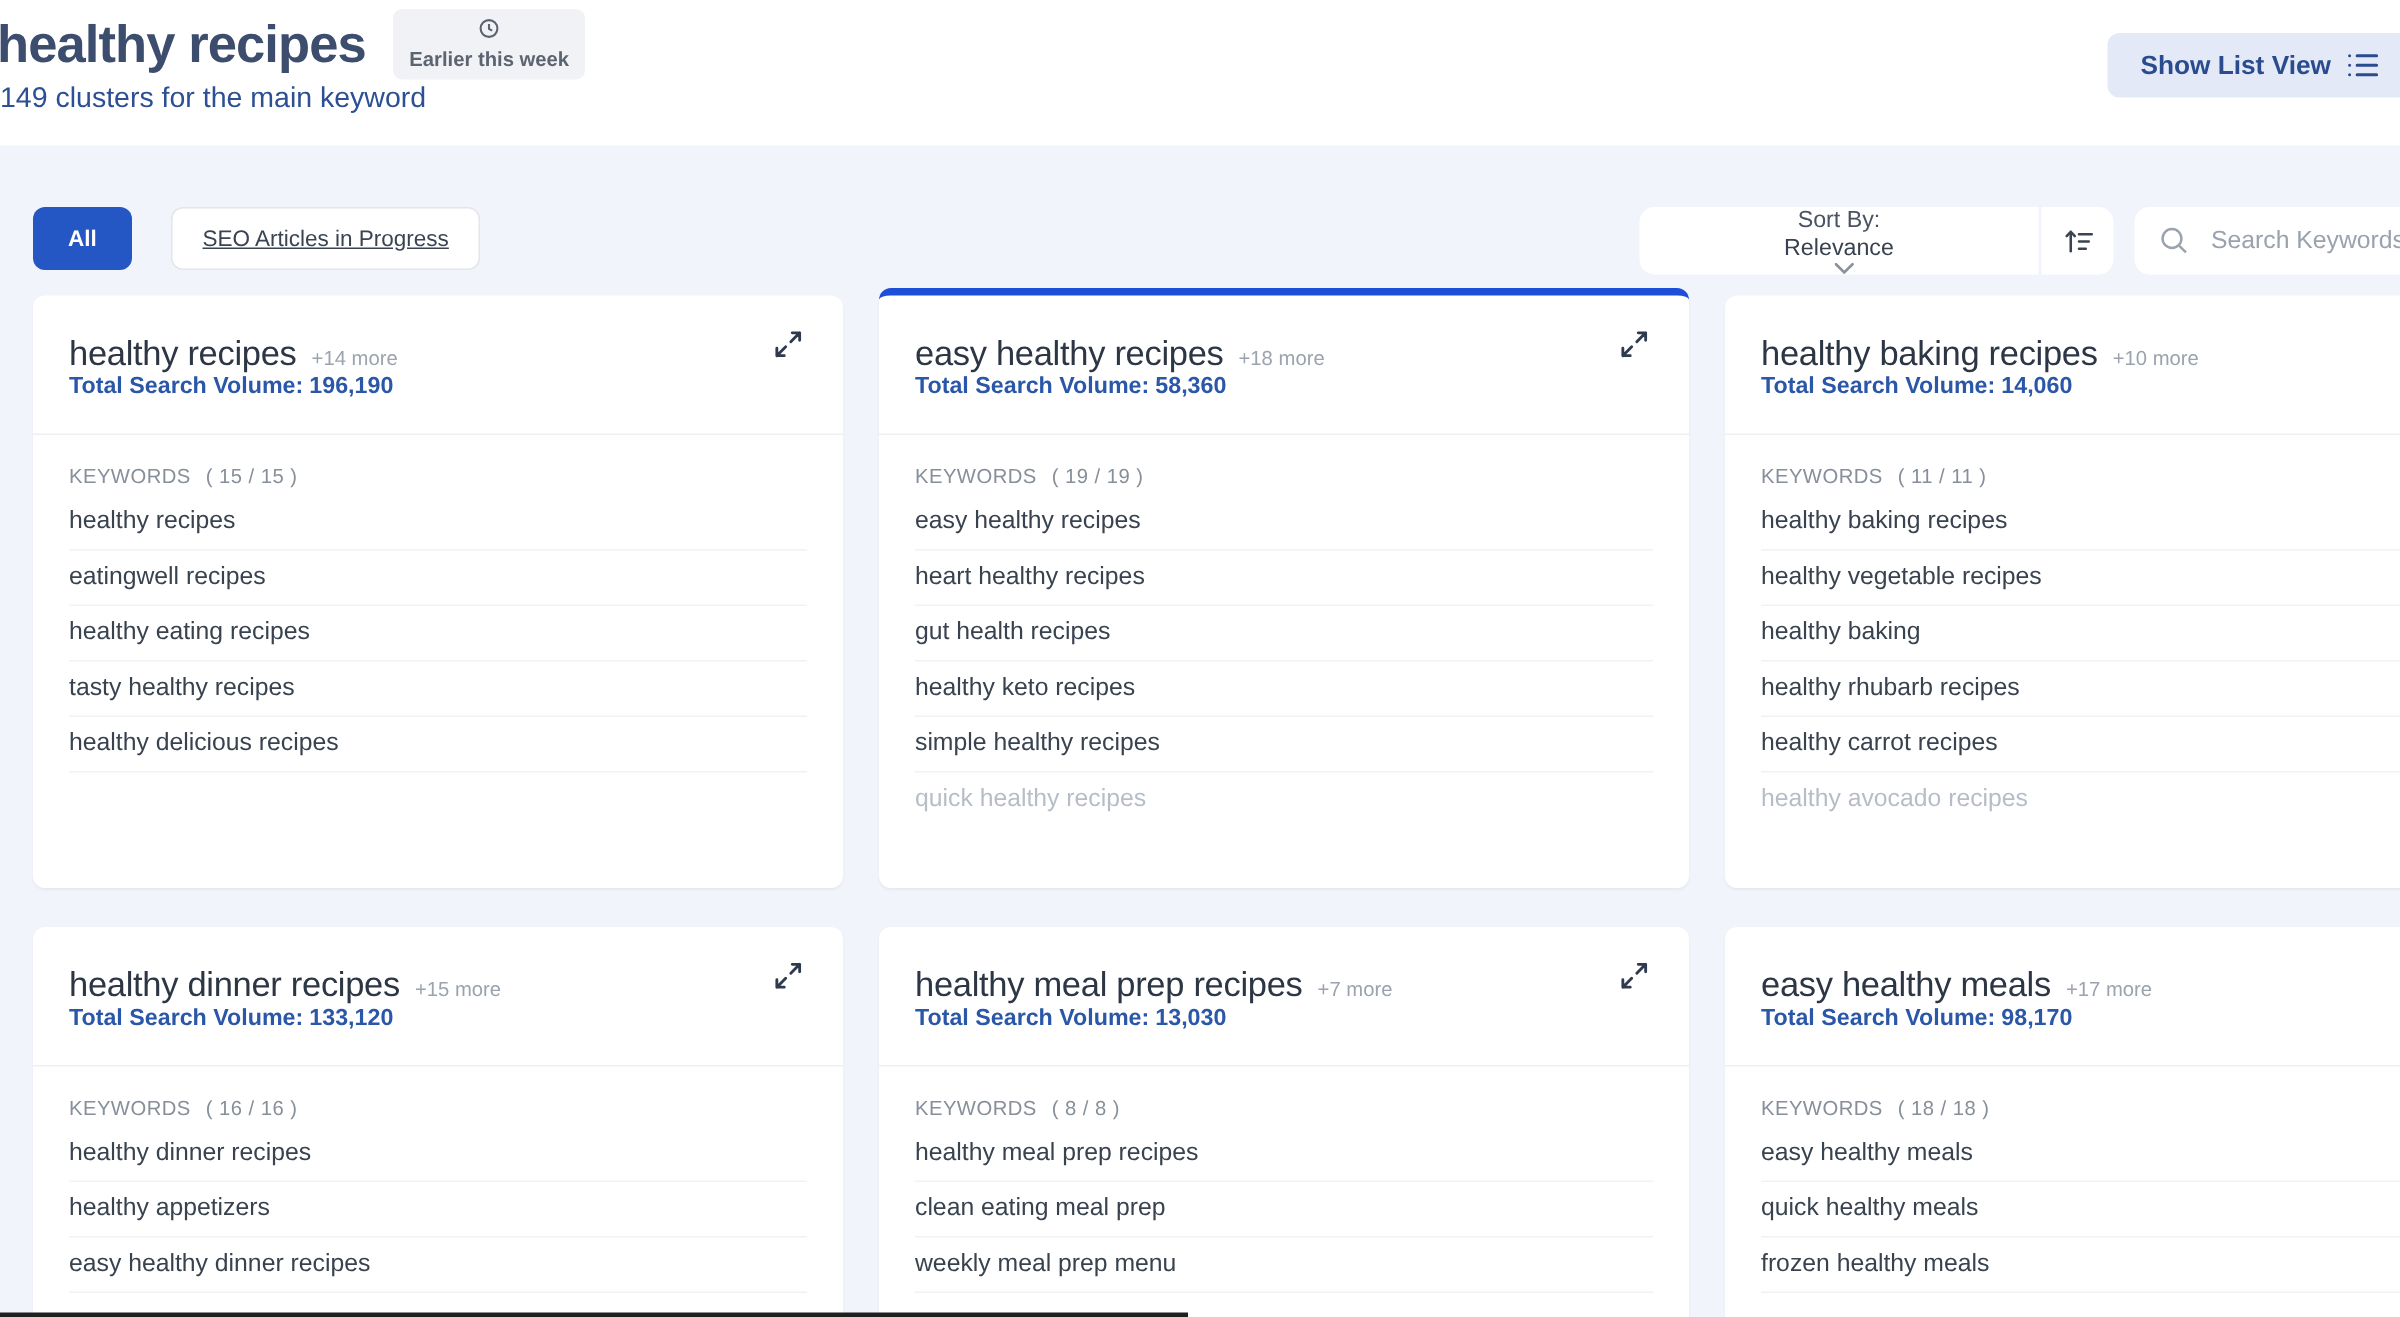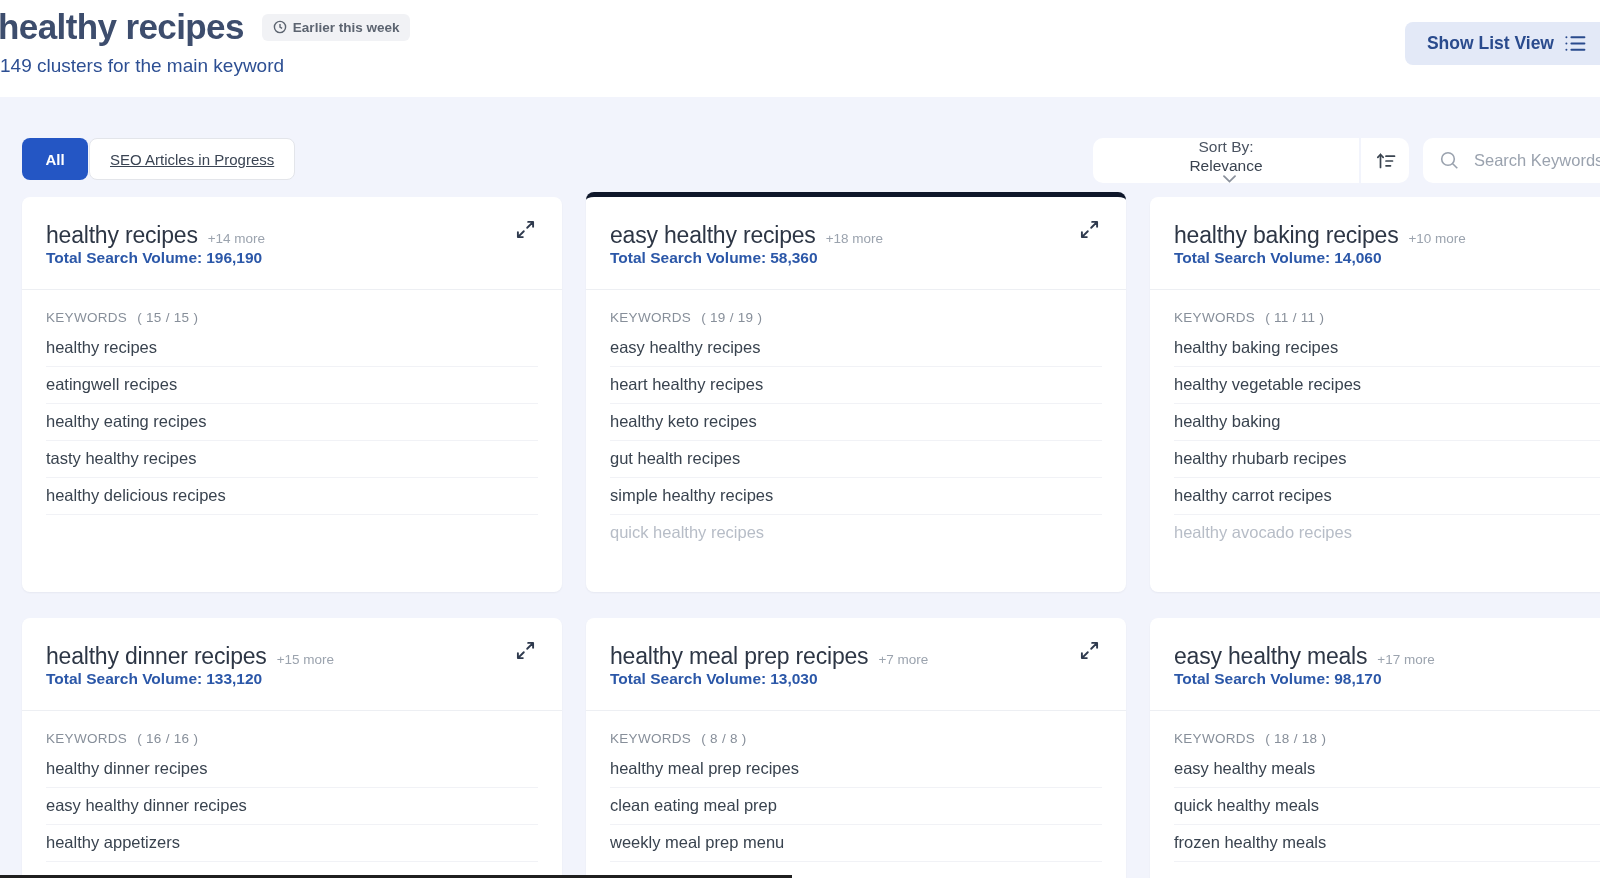--- a/index.html
+++ b/index.html
@@ -7,27 +7,27 @@
     width:1600px;height:878px;overflow:hidden;position:relative;
     background:#f2f4fc;
     font-family:"Liberation Sans", sans-serif;
     -webkit-font-smoothing:antialiased;
   }
   
   .top-header{position:absolute;top:0;left:0;width:1600px;height:97px;background:#ffffff;}
   .title-row{position:absolute;top:6px;left:0;display:flex;align-items:center;gap:18px;}
   .page-title{margin:0;font-size:35px;font-weight:700;color:#3d4d6d;letter-spacing:-0.6px;line-height:42px;margin-left:-2px;}
   .time-badge{display:flex;align-items:center;gap:6px;background:#f1f2f5;border-radius:6px;
-    padding:6px 11px;font-size:13.5px;font-weight:600;color:#5c6470;}
+    padding:6px 11px;font-size:13.5px;font-weight:600;color:#5c6470;flex-direction:column;}
   .subtitle{position:absolute;top:55px;left:0;font-size:19px;font-weight:500;color:#2d4f93;}
   .show-list-btn{position:absolute;top:22px;right:-8px;height:43px;display:flex;align-items:center;gap:11px;
     background:#e3e9f7;border:none;border-radius:8px;padding:0 22px;cursor:pointer;
     font-family:inherit;font-size:17.5px;font-weight:600;color:#2a4b8d;}
   
-  .filter-bar{position:absolute;top:138px;left:22px;display:flex;gap:1px;}
+  .filter-bar{position:absolute;top:138px;left:22px;display:flex;gap:26px;}
   .btn-all{height:42px;min-width:66px;border:none;border-radius:8px;background:#2456c4;color:#ffffff;
     font-family:inherit;font-size:15px;font-weight:600;cursor:pointer;padding:0 22px;}
   .btn-seo{height:42px;border:1px solid #e3e5ea;border-radius:8px;background:#ffffff;color:#3a4453;
     font-family:inherit;font-size:15px;font-weight:500;cursor:pointer;padding:0 20px;text-decoration:underline;}
   .filter-right{position:absolute;top:138px;left:1093px;display:flex;align-items:stretch;}
   .sort-box{width:230px;height:45px;background:#ffffff;border-radius:10px 0 0 10px;display:flex;align-items:center;
     justify-content:space-between;padding:0 18px;flex-direction:column;}
   .sort-label{font-size:15.5px;color:#4a5361;font-weight:500;}
   .sort-value{font-size:15.5px;color:#39424f;}
   .sort-chevron{margin-left:6px;}
@@ -35,21 +35,21 @@
     display:flex;align-items:center;justify-content:center;cursor:pointer;}
   .search-box{margin-left:14px;width:250px;height:45px;background:#ffffff;border-radius:10px;
     display:flex;align-items:center;gap:13px;padding:0 17px;}
   .search-box input{border:none;outline:none;flex:1;font-family:inherit;font-size:16.5px;color:#39424f;background:transparent;}
   .search-box input::placeholder{color:#9aa2ae;}
   
   .cluster-grid{position:absolute;top:197px;left:22px;display:grid;
     grid-template-columns:540px 540px 540px;column-gap:24px;row-gap:26px;}
   .cluster-card{background:#ffffff;border-radius:8px;height:395px;padding:25px 24px;box-sizing:border-box;
     position:relative;overflow:hidden;box-shadow:0 1px 2px rgba(16,24,40,0.05);}
-  .cluster-card.highlight{border-top:5px solid #0f172a;margin-top:-5px;height:400px;}
+  .cluster-card.highlight{border-top:5px solid #1d4ed8;margin-top:-5px;height:400px;}
   .card-title-row{display:flex;align-items:baseline;gap:10px;padding-right:40px;}
   .card-title{font-size:23px;font-weight:500;color:#2d3645;letter-spacing:-0.2px;white-space:nowrap;}
   .card-more{font-size:13.5px;font-weight:500;color:#9ba3ae;white-space:nowrap;}
   .expand-btn{position:absolute;top:21px;right:24px;width:22px;height:22px;border:none;background:transparent;
     padding:0;cursor:pointer;color:#2f3a4e;}
   .card-volume{margin-top:0;font-size:15.5px;font-weight:700;color:#2b57a8;}
   .card-volume .vol-label{margin-right:4px;}
   .card-divider{height:1px;background:#edeff3;margin:22px -24px 0 -24px;}
   .kw-header{margin-top:20px;display:flex;gap:10px;font-size:13.5px;color:#878f9a;letter-spacing:0.3px;}
   .keyword-list{margin-top:5px;}
@@ -170,22 +170,22 @@
     </div>
     <div class="card-divider"></div>
     <div class="kw-header">
       <span>KEYWORDS</span>
       <span>( 19 / 19 )</span>
     </div>
     <div class="keyword-list">
 
     <div class="keyword-row">easy healthy recipes</div>
         <div class="keyword-row">heart healthy recipes</div>
+        <div class="keyword-row">gut health recipes</div>
         <div class="keyword-row">healthy keto recipes</div>
-        <div class="keyword-row">gut health recipes</div>
         <div class="keyword-row">simple healthy recipes</div>
         <div class="keyword-row faded">quick healthy recipes</div>
       </div>
   </section>
     <section class="cluster-card">
     <div class="card-title-row">
       <span class="card-title">healthy baking recipes</span>
       <span class="card-more">+10 more</span>
     </div>
 
@@ -224,22 +224,22 @@
       <span class="vol-label">Total Search Volume:</span><span>133,120</span>
     </div>
     <div class="card-divider"></div>
     <div class="kw-header">
       <span>KEYWORDS</span>
       <span>( 16 / 16 )</span>
     </div>
     <div class="keyword-list">
 
     <div class="keyword-row">healthy dinner recipes</div>
+        <div class="keyword-row">healthy appetizers</div>
         <div class="keyword-row">easy healthy dinner recipes</div>
-        <div class="keyword-row">healthy appetizers</div>
       </div>
   </section>
     <section class="cluster-card">
     <div class="card-title-row">
       <span class="card-title">healthy meal prep recipes</span>
       <span class="card-more">+7 more</span>
     </div>
     <button class="expand-btn">
       <span style="display:flex;">
         <svg width="19" height="19" viewBox="0 0 20 20" fill="none" stroke="currentColor" stroke-width="2" stroke-linecap="round" stroke-linejoin="round">

